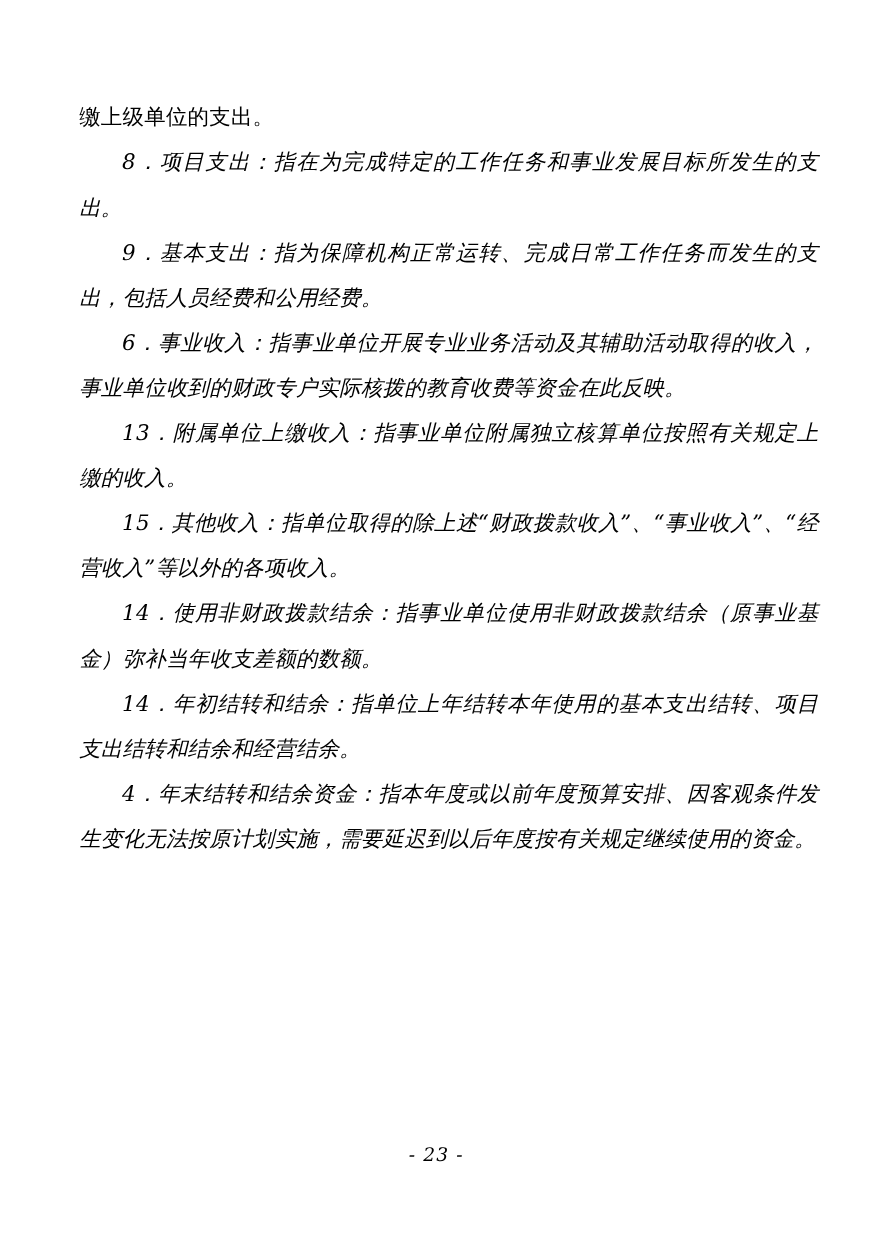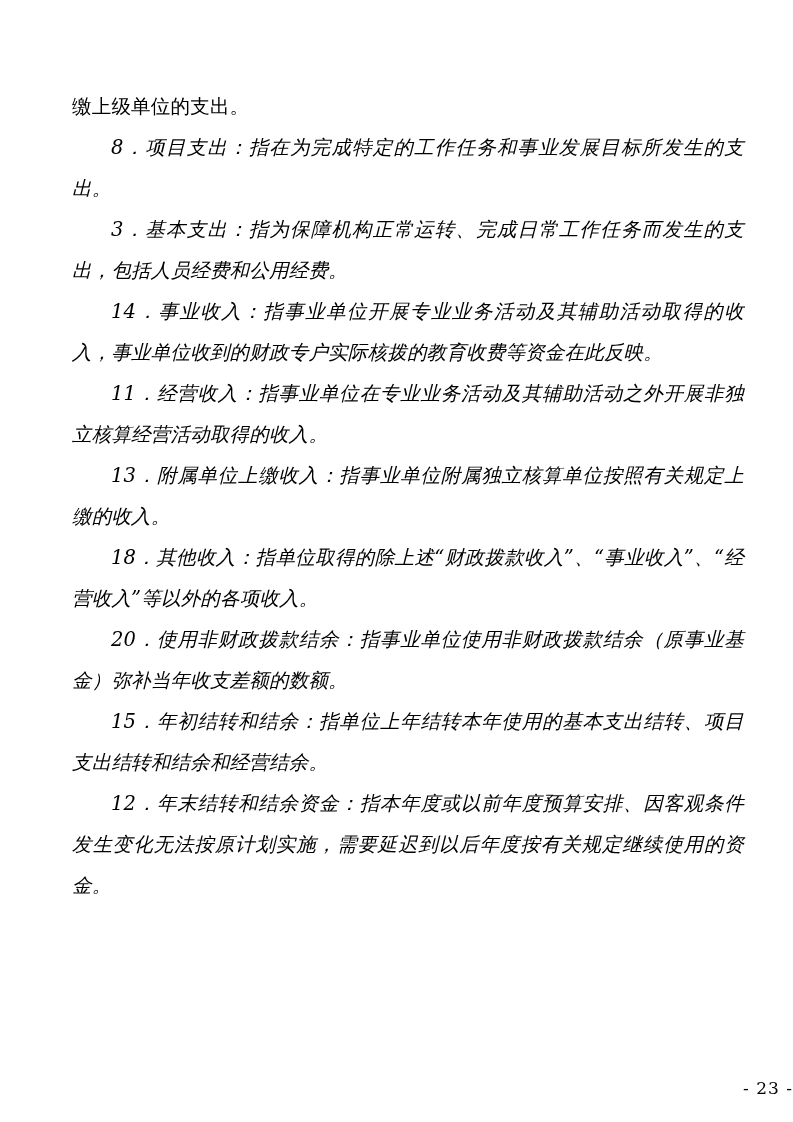--- a/index.html
+++ b/index.html
@@ -35,37 +35,37 @@
     white-space: normal;
   }
   .para.indent {
     text-indent: 39px;
     font-style: italic;
   }
   .footer {
     position: absolute;
     left: 0;
     right: 0;
-    top: 1078px;
-    text-align: right;
+    top: 1040px;
+    text-align: center;
     font-size: 17px;
     letter-spacing: 1px;
     font-family: "DejaVu Serif", "Liberation Serif", serif;
+    font-style: italic;
   }
 </style>
 </head>
 <body>
 
 <div class="page">
   <div class="content">
     <p class="para">缴上级单位的支出。</p>
     <p class="para indent">8．项目支出：指在为完成特定的工作任务和事业发展目标所发生的支出。</p>
-    <p class="para indent">3．基本支出：指为保障机构正常运转、完成日常工作任务而发生的支出，包括人员经费和公用经费。</p>
-    <p class="para indent">14．事业收入：指事业单位开展专业业务活动及其辅助活动取得的收入，事业单位收到的财政专户实际核拨的教育收费等资金在此反映。</p>
-    <p class="para indent">11．经营收入：指事业单位在专业业务活动及其辅助活动之外开展非独立核算经营活动取得的收入。</p>
+    <p class="para indent">9．基本支出：指为保障机构正常运转、完成日常工作任务而发生的支出，包括人员经费和公用经费。</p>
+    <p class="para indent">6．事业收入：指事业单位开展专业业务活动及其辅助活动取得的收入，事业单位收到的财政专户实际核拨的教育收费等资金在此反映。</p>
     <p class="para indent">13．附属单位上缴收入：指事业单位附属独立核算单位按照有关规定上缴的收入。</p>
-    <p class="para indent">18．其他收入：指单位取得的除上述“财政拨款收入”、“事业收入”、“经营收入”等以外的各项收入。</p>
-    <p class="para indent">20．使用非财政拨款结余：指事业单位使用非财政拨款结余（原事业基金）弥补当年收支差额的数额。</p>
-    <p class="para indent">15．年初结转和结余：指单位上年结转本年使用的基本支出结转、项目支出结转和结余和经营结余。</p>
-    <p class="para indent">12．年末结转和结余资金：指本年度或以前年度预算安排、因客观条件发生变化无法按原计划实施，需要延迟到以后年度按有关规定继续使用的资金。</p>
+    <p class="para indent">15．其他收入：指单位取得的除上述“财政拨款收入”、“事业收入”、“经营收入”等以外的各项收入。</p>
+    <p class="para indent">14．使用非财政拨款结余：指事业单位使用非财政拨款结余（原事业基金）弥补当年收支差额的数额。</p>
+    <p class="para indent">14．年初结转和结余：指单位上年结转本年使用的基本支出结转、项目支出结转和结余和经营结余。</p>
+    <p class="para indent">4．年末结转和结余资金：指本年度或以前年度预算安排、因客观条件发生变化无法按原计划实施，需要延迟到以后年度按有关规定继续使用的资金。</p>
   </div>
   <div class="footer">- 23 -</div>
 </div>
 
 </body></html>

